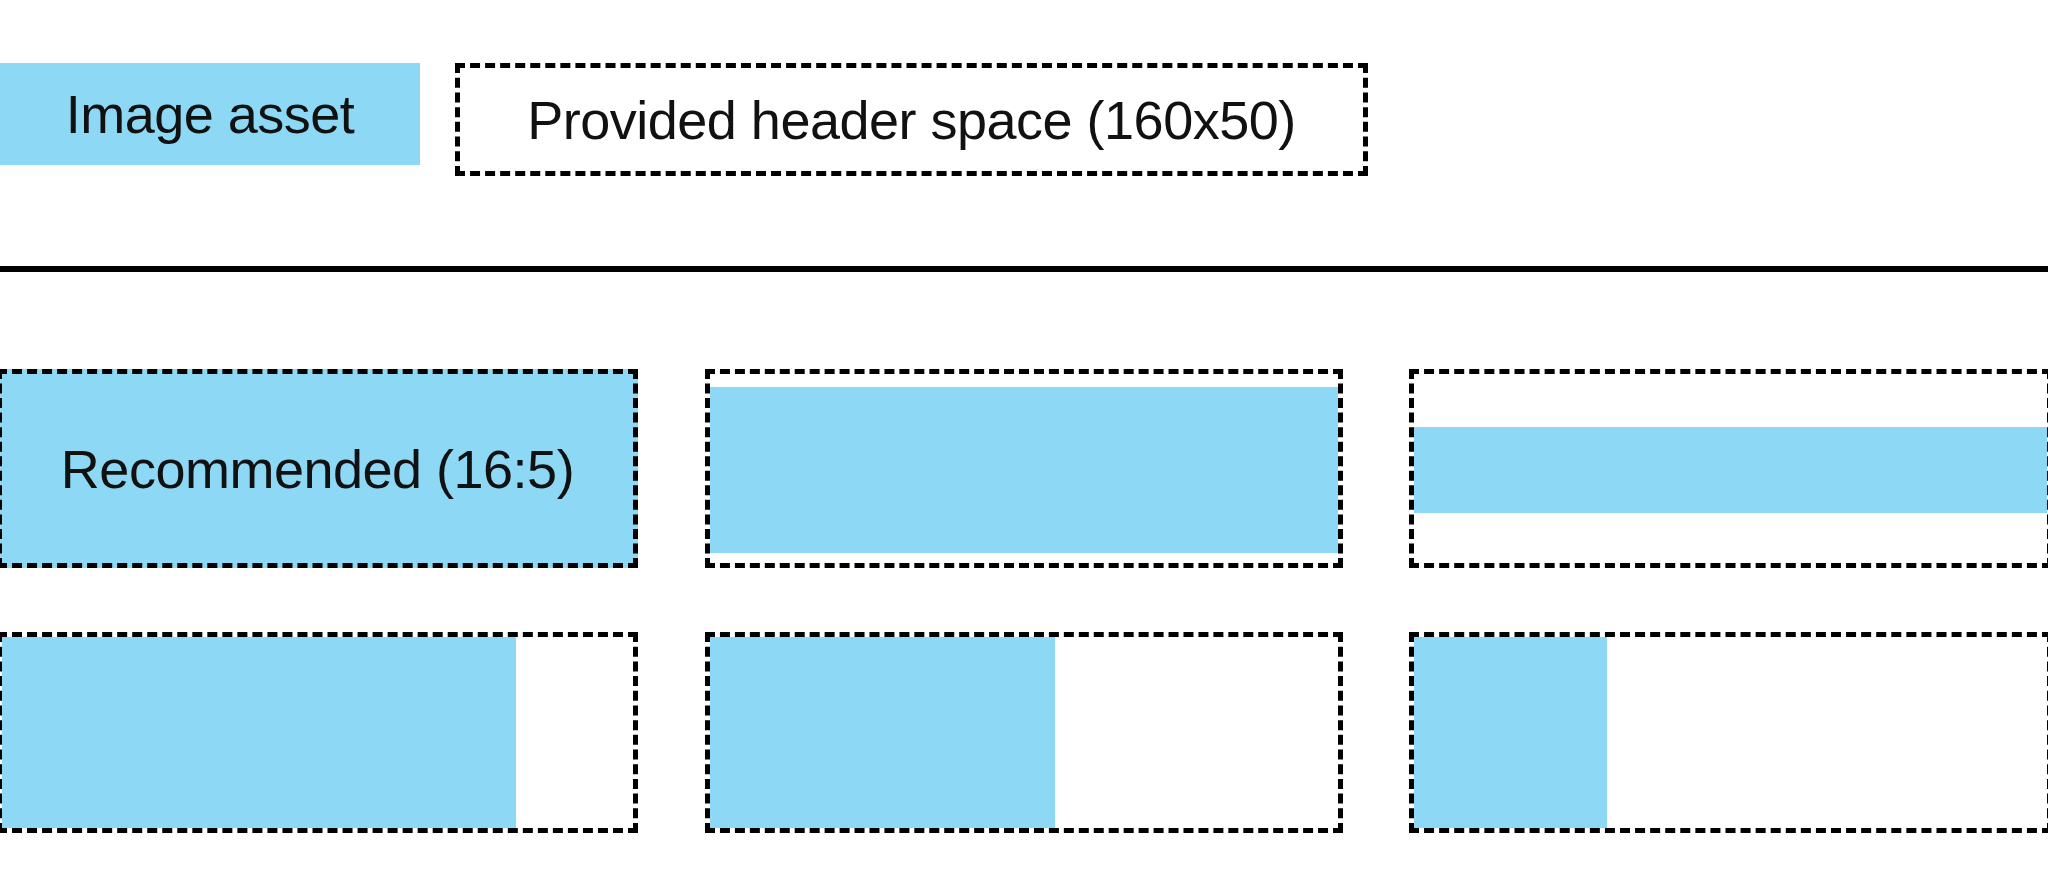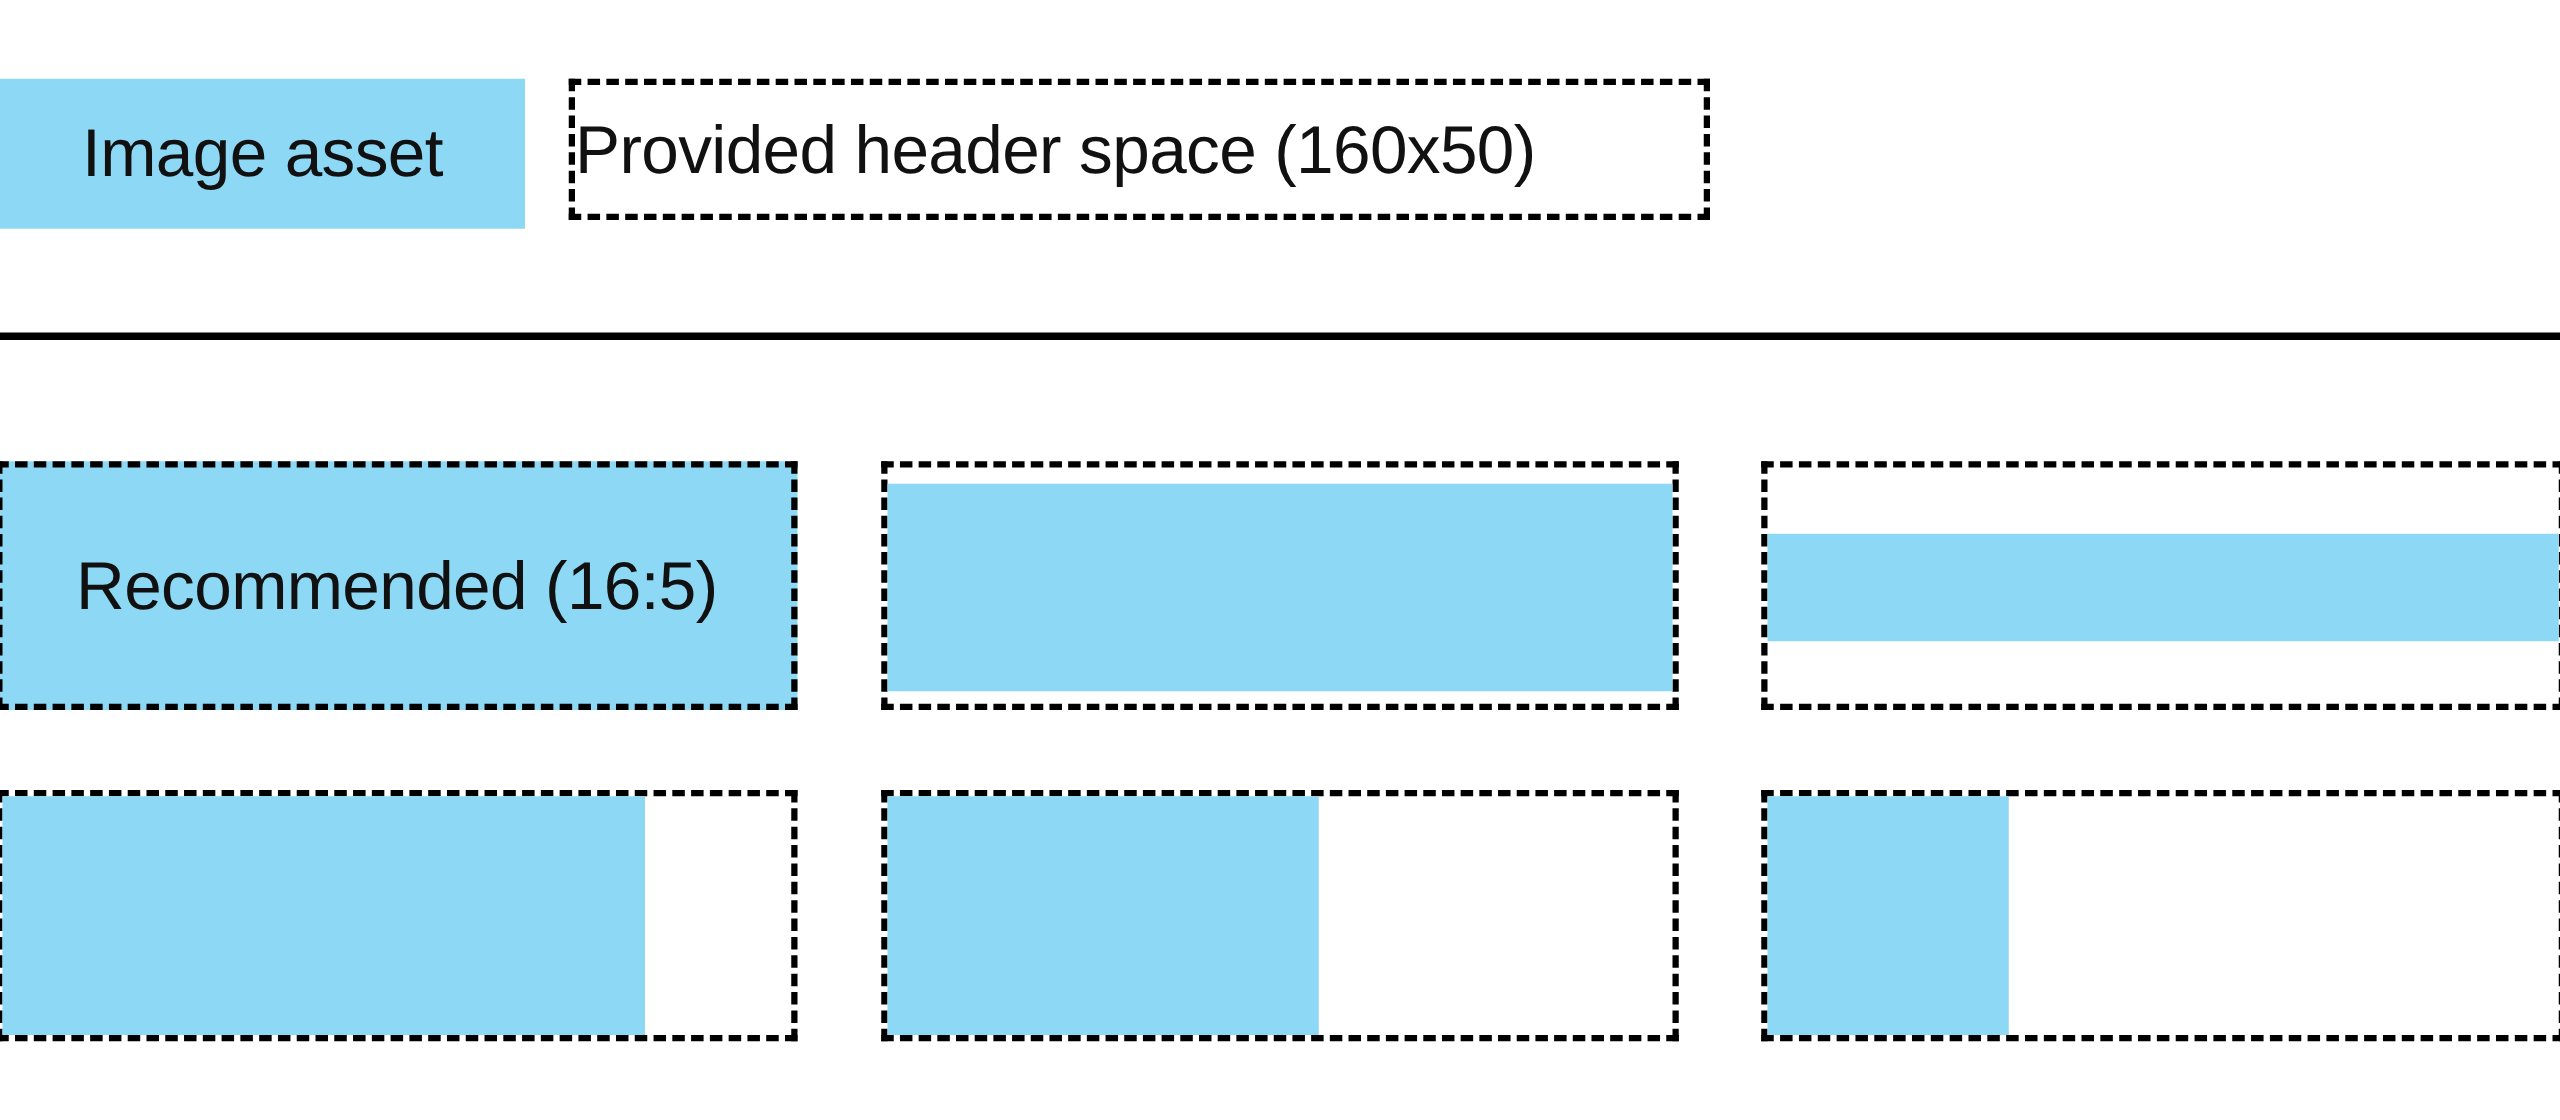--- a/index.html
+++ b/index.html
@@ -21,31 +21,31 @@
   }
   .label {
     font-size: 54px;
     letter-spacing: -0.5px;
     white-space: nowrap;
   }
   
   .legend-asset {
     position: absolute;
     left: 0; top: 63px;
-    width: 420px; height: 120px;
+    width: 420px; height: 102px;
     background: var(--image-asset-blue);
     display: flex; align-items: center; justify-content: center;
   }
   .legend-header {
     position: absolute;
     left: 455px; top: 63px;
     width: 913px; height: 113px;
     border: 5px dashed var(--outline-black);
     background: var(--background-white);
-    display: flex; align-items: center; justify-content: flex-start;
+    display: flex; align-items: center; justify-content: center;
   }
   
   .divider {
     position: absolute;
     left: 0; top: 266px;
     width: 2048px; height: 6px;
     background: var(--outline-black);
   }
   
   .ex {

